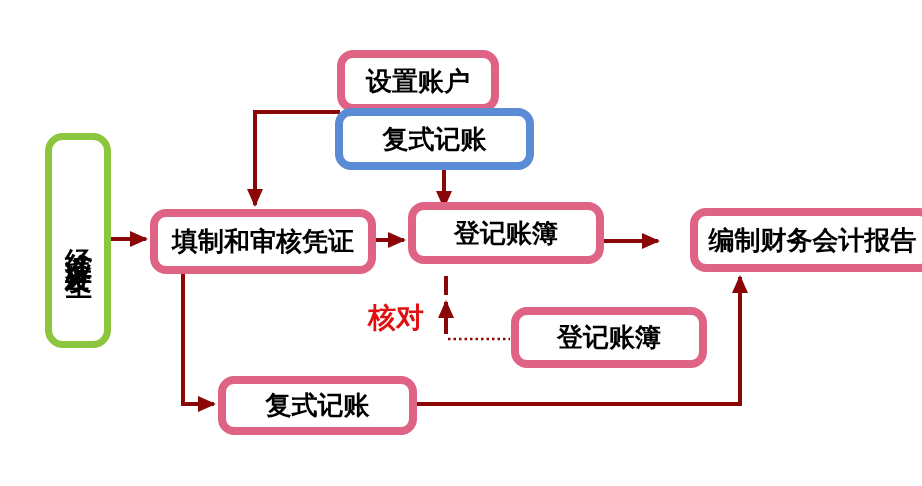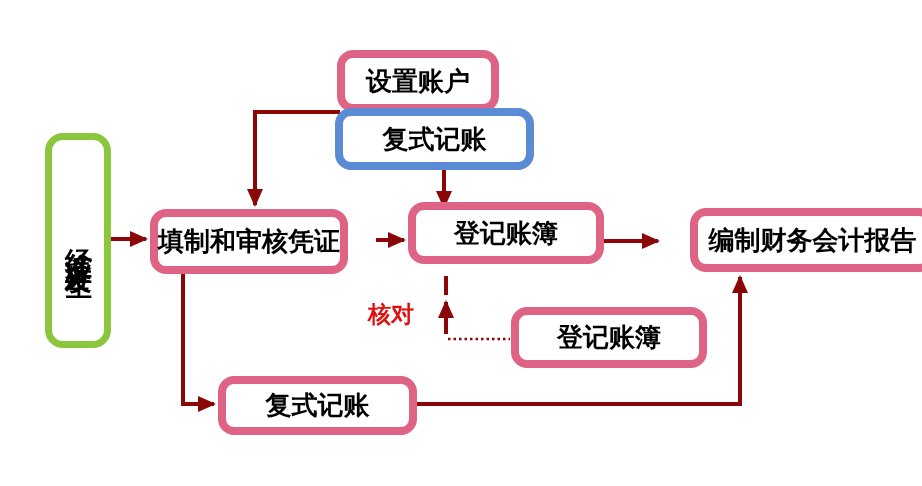--- a/index.html
+++ b/index.html
@@ -51,30 +51,30 @@
     text-orientation: upright;
     font-size: 27px;
     font-weight: bold;
     line-height: 1;
     letter-spacing: 5px;
   }
   .check-label {
     position: absolute;
     left: 368px;
     top: 299px;
-    font-size: 23px;
+    font-size: 28px;
     font-weight: bold;
     color: var(--color-check-red, #E01010);
     z-index: 3;
   }
   
   #n-economic  { left: 45px;  top: 133px; width: 66px;  height: 215px; z-index: 1; }
   #n-setup     { left: 337px; top: 50px;  width: 162px; height: 62px;  z-index: 1; }
   #n-double    { left: 335px; top: 108px; width: 199px; height: 62px;  z-index: 2; }
-  #n-voucher   { left: 150px; top: 209px; width: 198px; height: 65px;  z-index: 1; }
+  #n-voucher   { left: 150px; top: 209px; width: 226px; height: 65px;  z-index: 1; }
   #n-ledger    { left: 408px; top: 202px; width: 196px; height: 62px;  z-index: 1; }
   #n-report    { left: 662px; top: 208px; width: 245px; height: 64px;  z-index: 1; margin-left: 28px; }
   #n-inventory { left: 511px; top: 307px; width: 196px; height: 61px;  z-index: 1; }
   #n-cost      { left: 218px; top: 376px; width: 199px; height: 59px;  z-index: 1; }
 </style>
 </head>
 <body>
 
 <div class="canvas">
 

